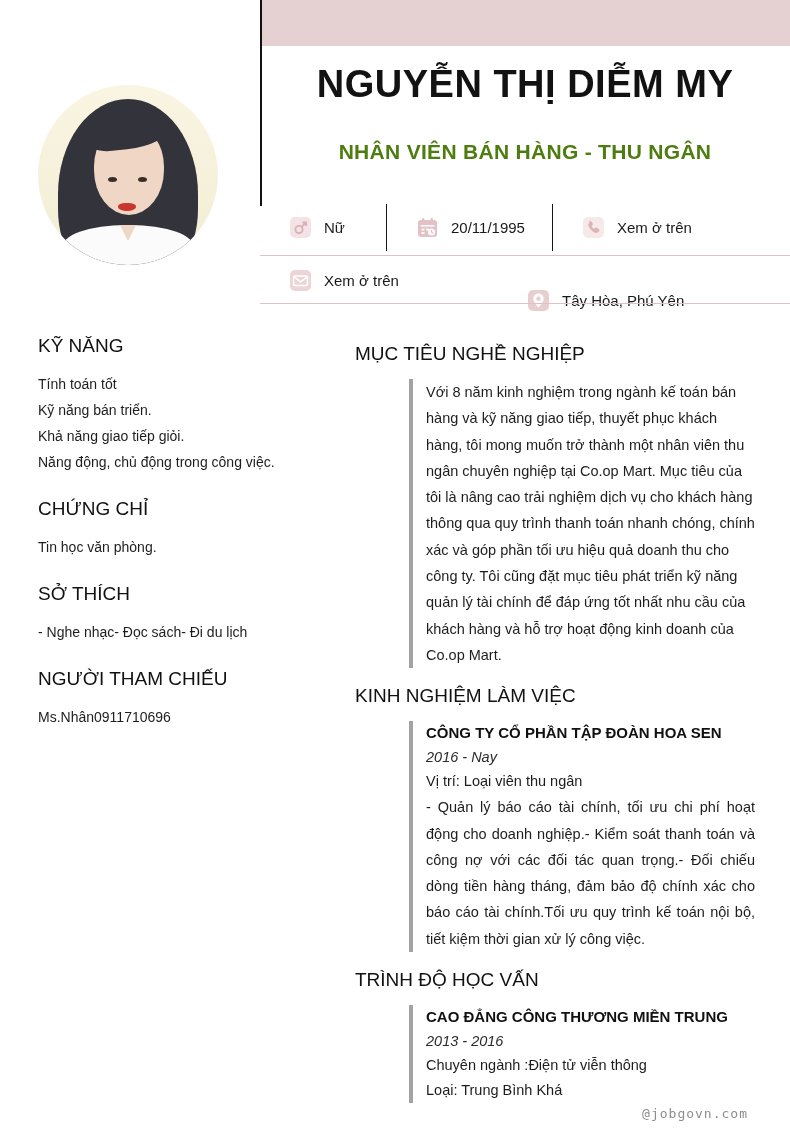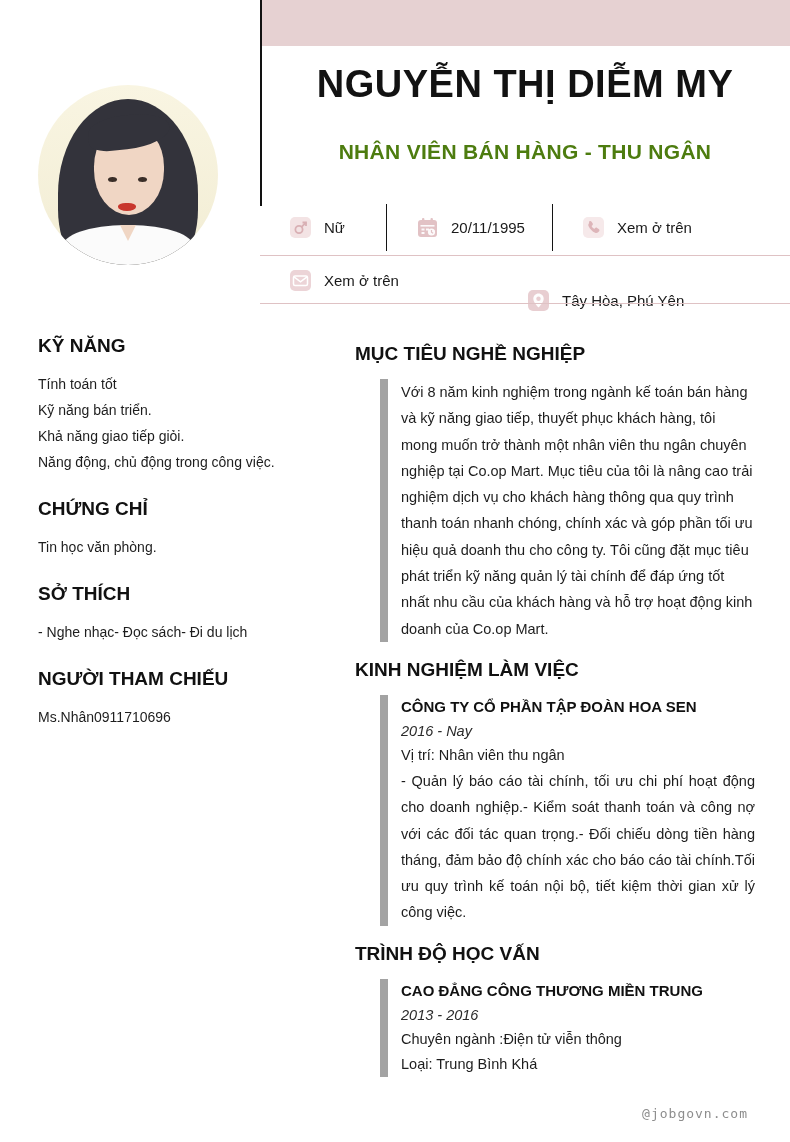--- a/index.html
+++ b/index.html
@@ -40,25 +40,25 @@
   .crow1 .ccell:nth-child(3) { flex:1; }
   .crow2 .ccell:nth-child(1) { width:238px; }
   .crow2 .ccell:nth-child(2) { flex:1;margin-top:40px; }
   .clabel { font-size:15px; color:#1a1a1a; white-space:nowrap; }
   .icon { width:21px; height:21px; flex:0 0 21px; }
   .hline { position:absolute; left:260px; width:530px; height:1px; background:#dfc2c4; }
   .hline1 { top:255px; } .hline2 { top:303px; }
   
   .leftcol  { position:absolute; left:38px;  top:334px; width:300px; }
   .rightcol { position:absolute; left:355px; top:334px; width:400px; }
-  h2 { font-size:19px; line-height:24px; font-weight:700; color:#111; margin-bottom:13px; }
+  h2 { font-size:19px; line-height:24px; font-weight:400; color:#111; margin-bottom:13px; }
   .leftcol h2 { margin-top:22px; } .leftcol h2:first-child { margin-top:0; }
   .rightcol h2 { margin-top:16px; } .rightcol h2:first-child { margin-top:8px; }
   .plainlist { list-style:none; font-size:14px; line-height:26px; color:#1d1d1d; }
-  .block { border-left:8px solid #a3a3a3; margin-left:25px; padding-left:13px; }
+  .block { border-left:4px solid #a3a3a3; margin-left:54px; padding-left:13px; }
   .objective { font-size:14.5px; line-height:26.3px; color:#1d1d1d; }
   .org { font-size:15px; line-height:24px; font-weight:800; color:#111; }
   .period { font-size:14.5px; line-height:24px; font-style:italic; color:#2b2b2b; }
   .roleline { font-size:14.5px; line-height:25px; color:#1d1d1d; }
   .desc { font-size:14.5px; line-height:26.3px; color:#1d1d1d; text-align:justify; }
   
   .watermark { position:absolute; right:42px; top:1106px; font-family:"DejaVu Sans Mono",monospace;
                font-size:13px; color:#8d8d8d; letter-spacing:1px; }
 </style>
 </head>
@@ -170,21 +170,21 @@
 </div>
 
 <div class="rightcol">
   <h2>MỤC TIÊU NGHỀ NGHIỆP</h2>
   <div class="block objective">Với 8 năm kinh nghiệm trong ngành kế toán bán hàng và kỹ năng giao tiếp, thuyết phục khách hàng, tôi mong muốn trở thành một nhân viên thu ngân chuyên nghiệp tại Co.op Mart. Mục tiêu của tôi là nâng cao trải nghiệm dịch vụ cho khách hàng thông qua quy trình thanh toán nhanh chóng, chính xác và góp phần tối ưu hiệu quả doanh thu cho công ty. Tôi cũng đặt mục tiêu phát triển kỹ năng quản lý tài chính để đáp ứng tốt nhất nhu cầu của khách hàng và hỗ trợ hoạt động kinh doanh của Co.op Mart.</div>
 
   <h2>KINH NGHIỆM LÀM VIỆC</h2>
   <div class="block">
     <div class="org">CÔNG TY CỔ PHẦN TẬP ĐOÀN HOA SEN</div>
     <div class="period">2016 - Nay</div>
-    <div class="roleline">Vị trí: Nhân viên thu ngân</div>
+    <div class="roleline">Vị trí: Loại viên thu ngân</div>
     <div class="desc">- Quản lý báo cáo tài chính, tối ưu chi phí hoạt động cho doanh nghiệp.- Kiểm soát thanh toán và công nợ với các đối tác quan trọng.- Đối chiếu dòng tiền hàng tháng, đảm bảo độ chính xác cho báo cáo tài chính.Tối ưu quy trình kế toán nội bộ, tiết kiệm thời gian xử lý công việc.</div>
   </div>
 
   <h2>TRÌNH ĐỘ HỌC VẤN</h2>
   <div class="block">
     <div class="org">CAO ĐẲNG CÔNG THƯƠNG MIỀN TRUNG</div>
     <div class="period">2013 - 2016</div>
     <div class="roleline">Chuyên ngành :Điện tử viễn thông</div>
     <div class="roleline">Loại: Trung Bình Khá</div>
   </div>

